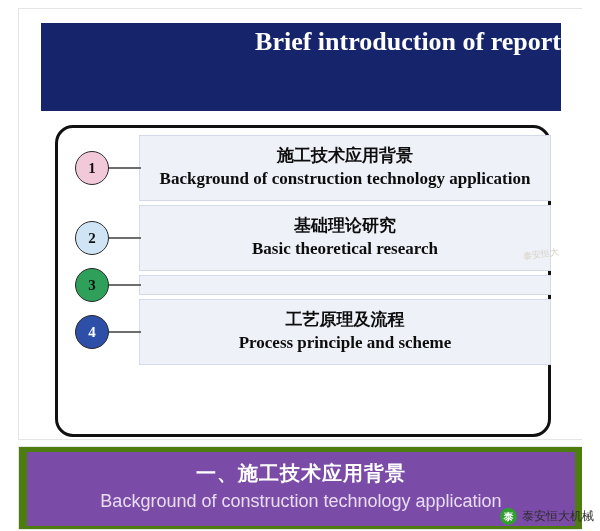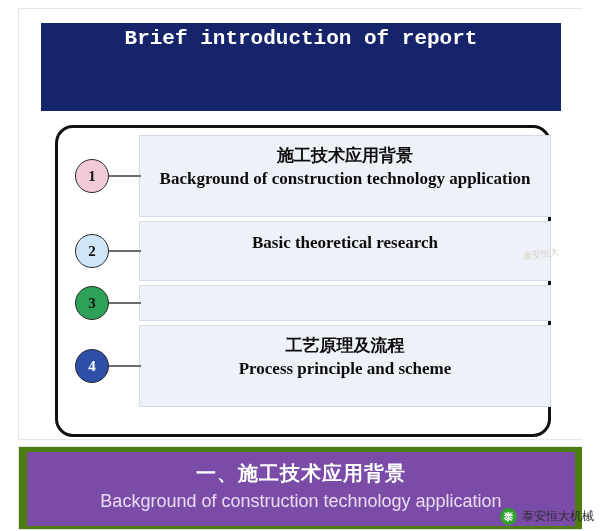--- a/index.html
+++ b/index.html
@@ -28,25 +28,26 @@
     text-align:center;
     overflow:hidden;
   }
   .title-cn{
     font-family:"DejaVu Sans", sans-serif;
     font-size:25px;font-weight:bold;letter-spacing:2px;
     margin-top:12px;
     color:#ffffff;
   }
   .title-en{
-    font-family:Liberation Mono, monospace;
-    font-size:21px;font-weight:bold;
+    font-family:Liberation Serif, serif;
+    font-size:26px;font-weight:bold;
     color:#ffffff;
     margin-top:4px;
     white-space:nowrap;
+    text-align:right;
   }
   .rounded-box{
     position:absolute;left:36px;top:116px;width:496px;height:312px;
     border:3px solid #111111;
     border-radius:18px;
     background:#ffffff;
     box-sizing:border-box;
   }
   .items{
     position:absolute;left:56px;top:126px;width:476px;
@@ -67,21 +68,21 @@
   }
   .connector{
     position:absolute;left:30px;top:50%;transform:translateY(-50%);
     width:36px;height:2px;background:#6d6d6d;z-index:1;
   }
   .panel{
     margin-left:64px;
     background:#eef1f8;
     border:1px solid #d4dae8;
     text-align:center;
-    padding:8px 10px 26px 10px;
+    padding:8px 10px 10px 10px;
     box-sizing:border-box;
     width:412px;
   }
   .panel .cn{
     font-family:"DejaVu Sans", sans-serif;
     font-size:17px;font-weight:bold;color:#0d0d0d;
     line-height:22px;
   }
   .panel .en{
     font-family:"Liberation Serif", serif;
@@ -169,20 +170,21 @@
           <div class="en">Background of construction technology application</div>
         </div>
       </div>
 
       <div class="item">
         <div class="connector"></div>
         <div class="bullet" style="background:#cfe4f5;">
           <span>2</span>
         </div>
         <div class="panel">
+          <div class="cn">基础理论研究</div>
           <div class="en">Basic theoretical research</div>
         </div>
       </div>
 
       <div class="item">
         <div class="connector"></div>
         <div class="bullet" style="background:#2fa05a;">
           <span>3</span>
         </div>
         <div class="panel">

